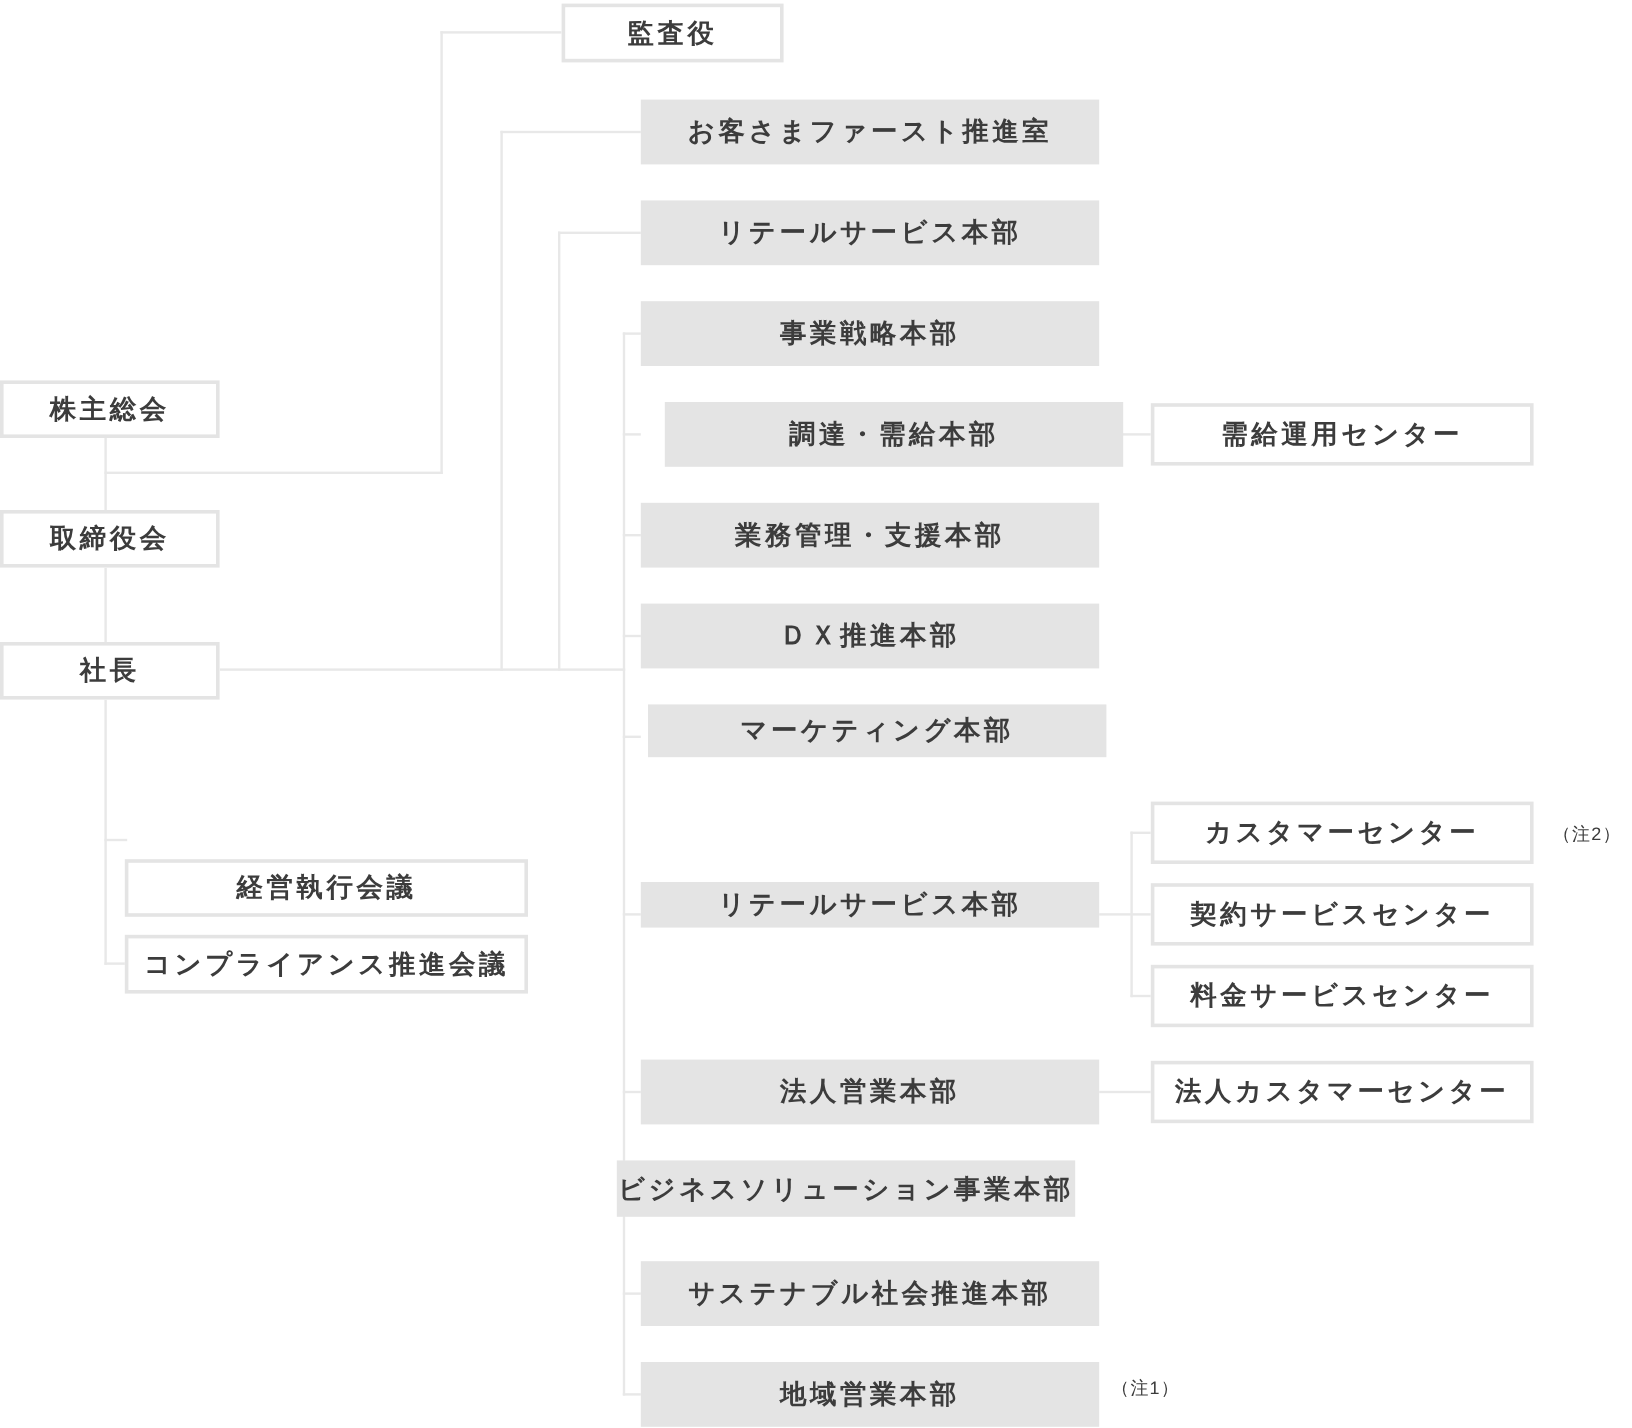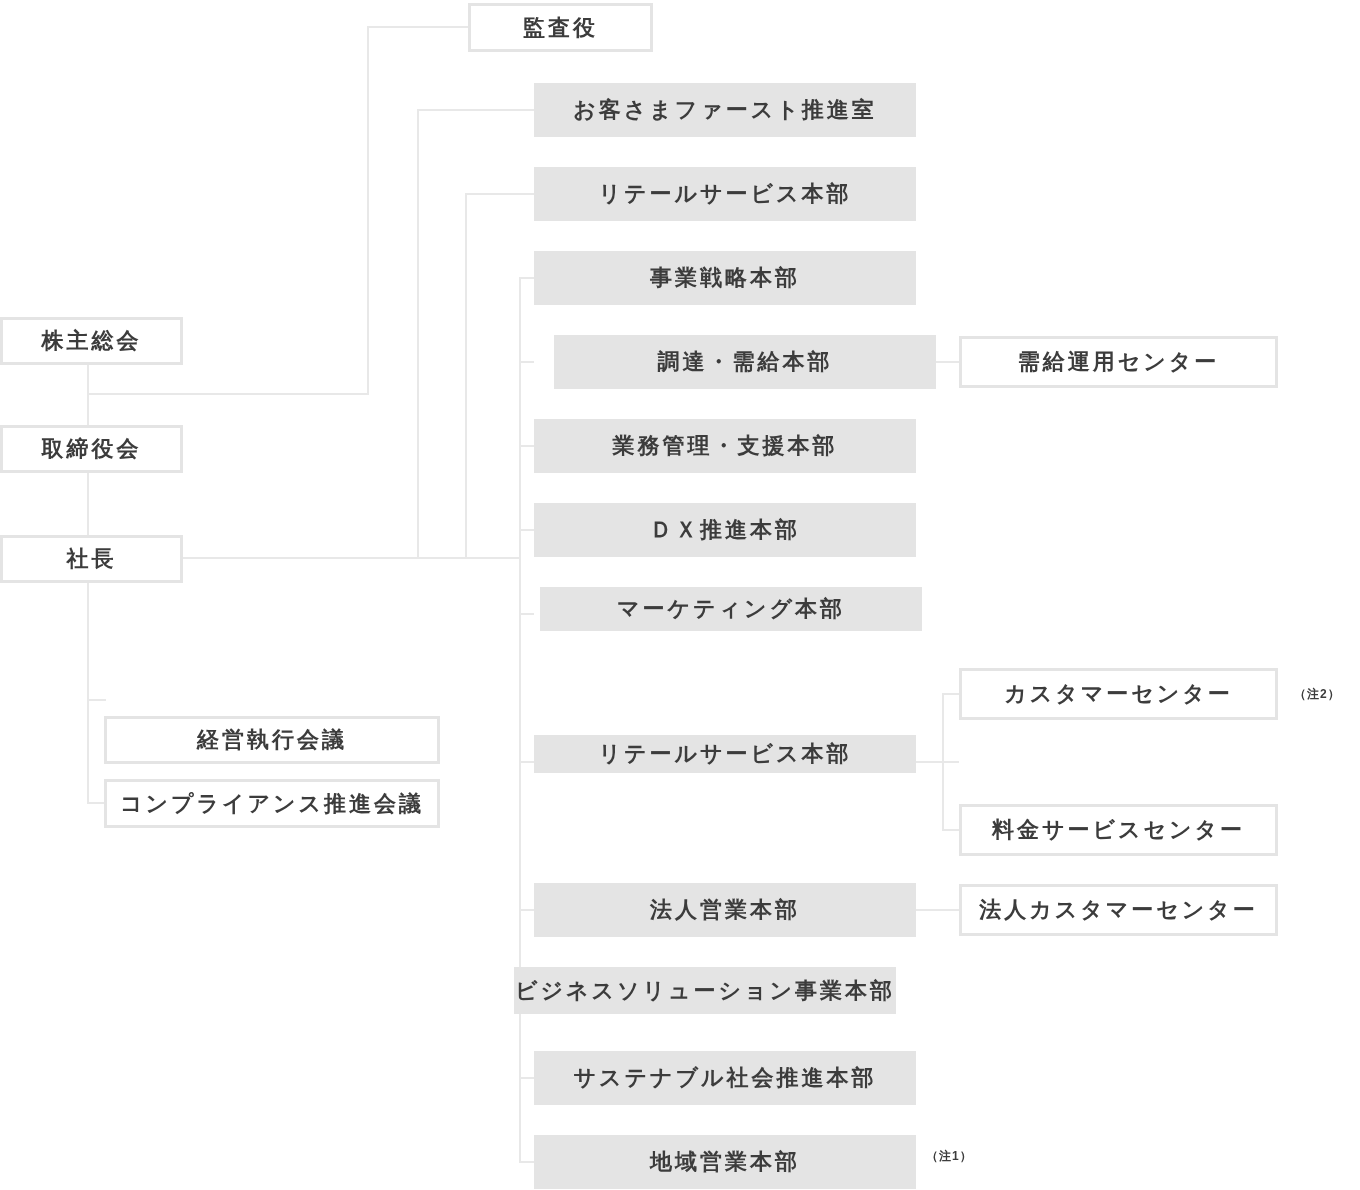--- a/index.html
+++ b/index.html
@@ -12,21 +12,21 @@
   .node{
     position:absolute;box-sizing:border-box;
     display:flex;align-items:center;justify-content:center;
     font-weight:700;font-size:22px;letter-spacing:3px;
     color:var(--text,#3c3c3c);text-align:center;white-space:nowrap;
   }
   .node.gray{background:var(--box_fill,#e4e4e4);}
   .node.white{background:#ffffff;border:3px solid var(--box_border,#e4e4e4);}
   .line{position:absolute;background:var(--line,#e8e8e8);}
   .note{
-    position:absolute;font-size:12px;font-weight:700;letter-spacing:1px;
+    position:absolute;font-size:15px;font-weight:400;letter-spacing:1px;
     color:var(--text,#3c3c3c);white-space:nowrap;
   }
 </style>
 </head>
 <body>
 
 <div class="chart">
 
   <div class="line" style="left:87px;top:365px;width:2px;height:60px"></div>
   <div class="line" style="left:87px;top:473px;width:2px;height:62px"></div>
@@ -74,19 +74,20 @@
   <div class="node gray" style="left:534px;top:503px;width:382px;height:54px">ＤＸ推進本部</div>
   <div class="node gray" style="left:540px;top:587px;width:382px;height:44px">マーケティング本部</div>
   <div class="node gray" style="left:534px;top:735px;width:382px;height:38px">リテールサービス本部</div>
   <div class="node gray" style="left:534px;top:883px;width:382px;height:54px">法人営業本部</div>
   <div class="node gray" style="left:514px;top:967px;width:382px;height:47px">ビジネスソリューション事業本部</div>
   <div class="node gray" style="left:534px;top:1051px;width:382px;height:54px">サステナブル社会推進本部</div>
   <div class="node gray" style="left:534px;top:1135px;width:382px;height:54px">地域営業本部</div>
 
   <div class="node white" style="left:959px;top:336px;width:319px;height:52px">需給運用センター</div>
   <div class="node white" style="left:959px;top:668px;width:319px;height:52px">カスタマーセンター</div>
+  <div class="node white" style="left:959px;top:736px;width:319px;height:52px">契約サービスセンター</div>
   <div class="node white" style="left:959px;top:804px;width:319px;height:52px">料金サービスセンター</div>
   <div class="node white" style="left:959px;top:884px;width:319px;height:52px">法人カスタマーセンター</div>
 
   <div class="note" style="left:1294px;top:686px">（注2）</div>
   <div class="note" style="left:926px;top:1148px">（注1）</div>
 
 </div>
 
 </body></html>

